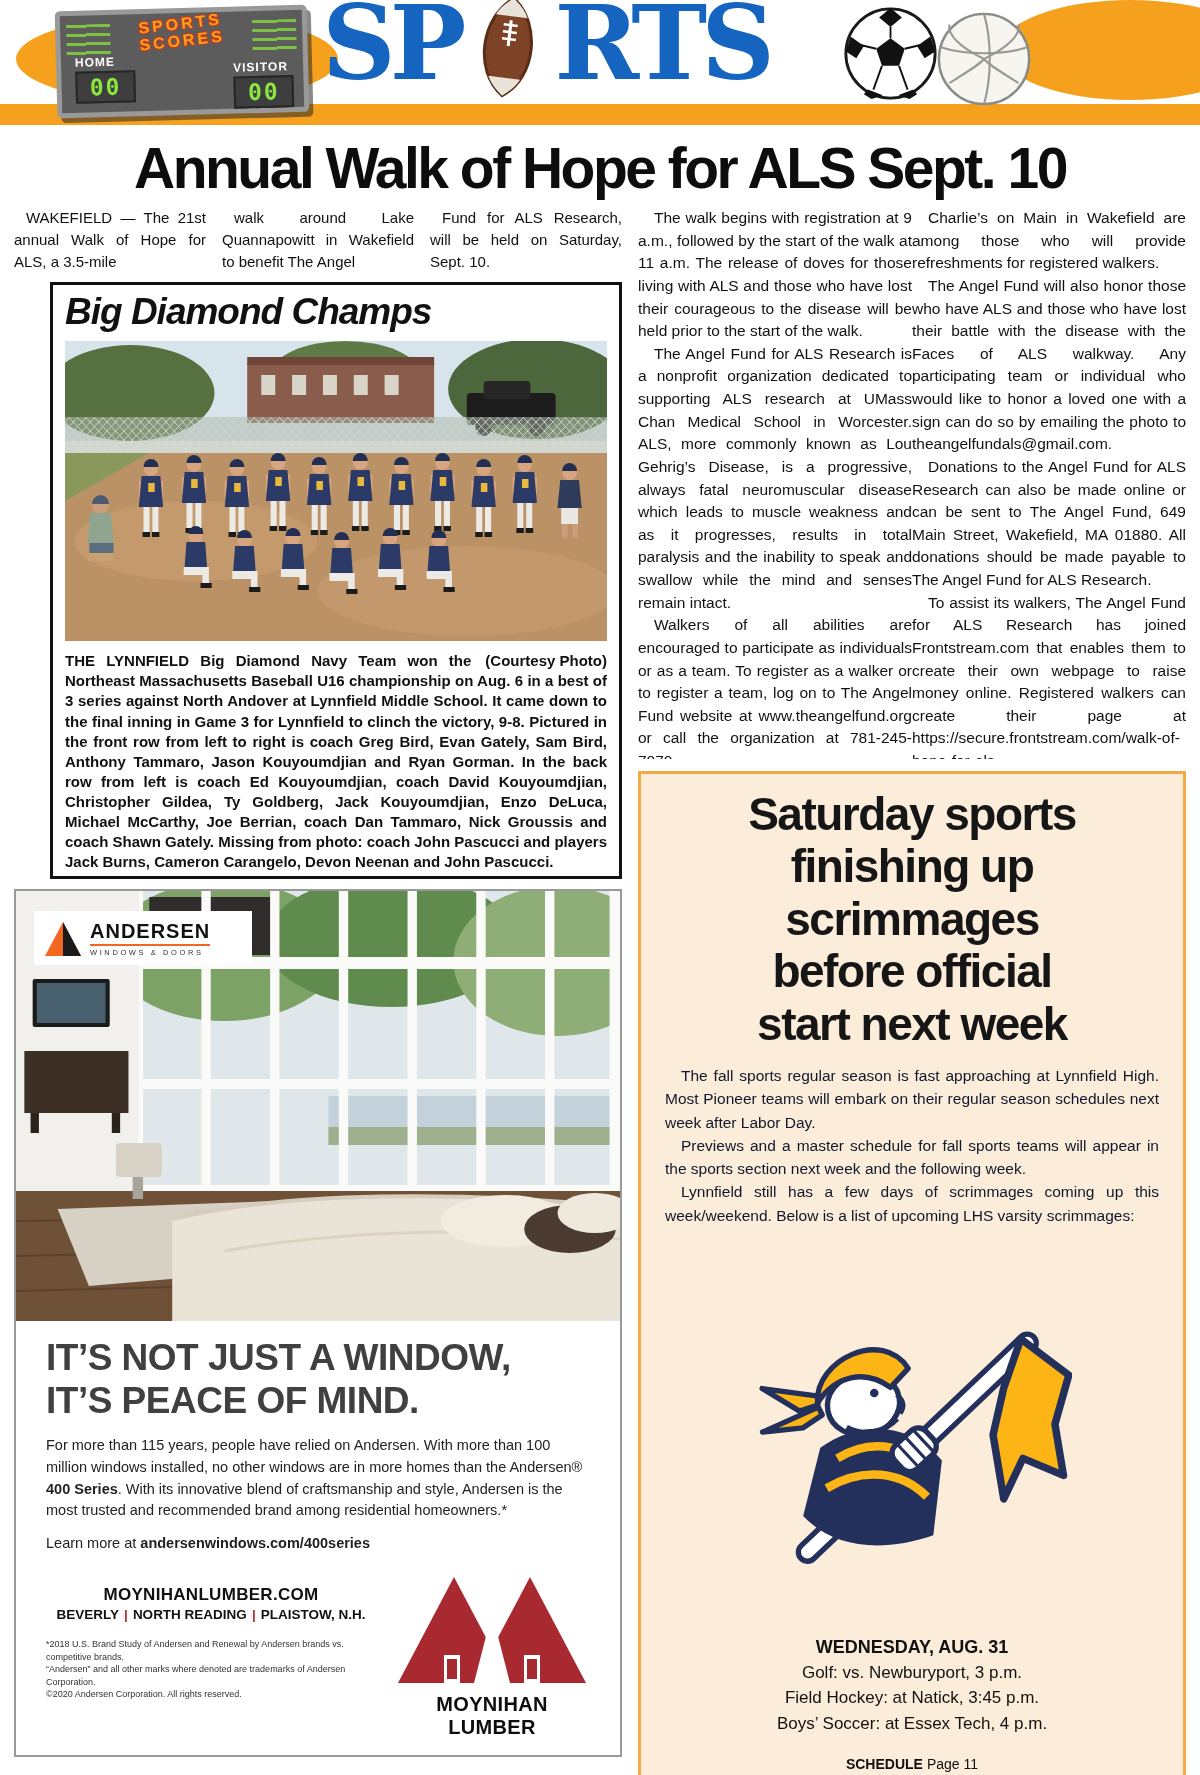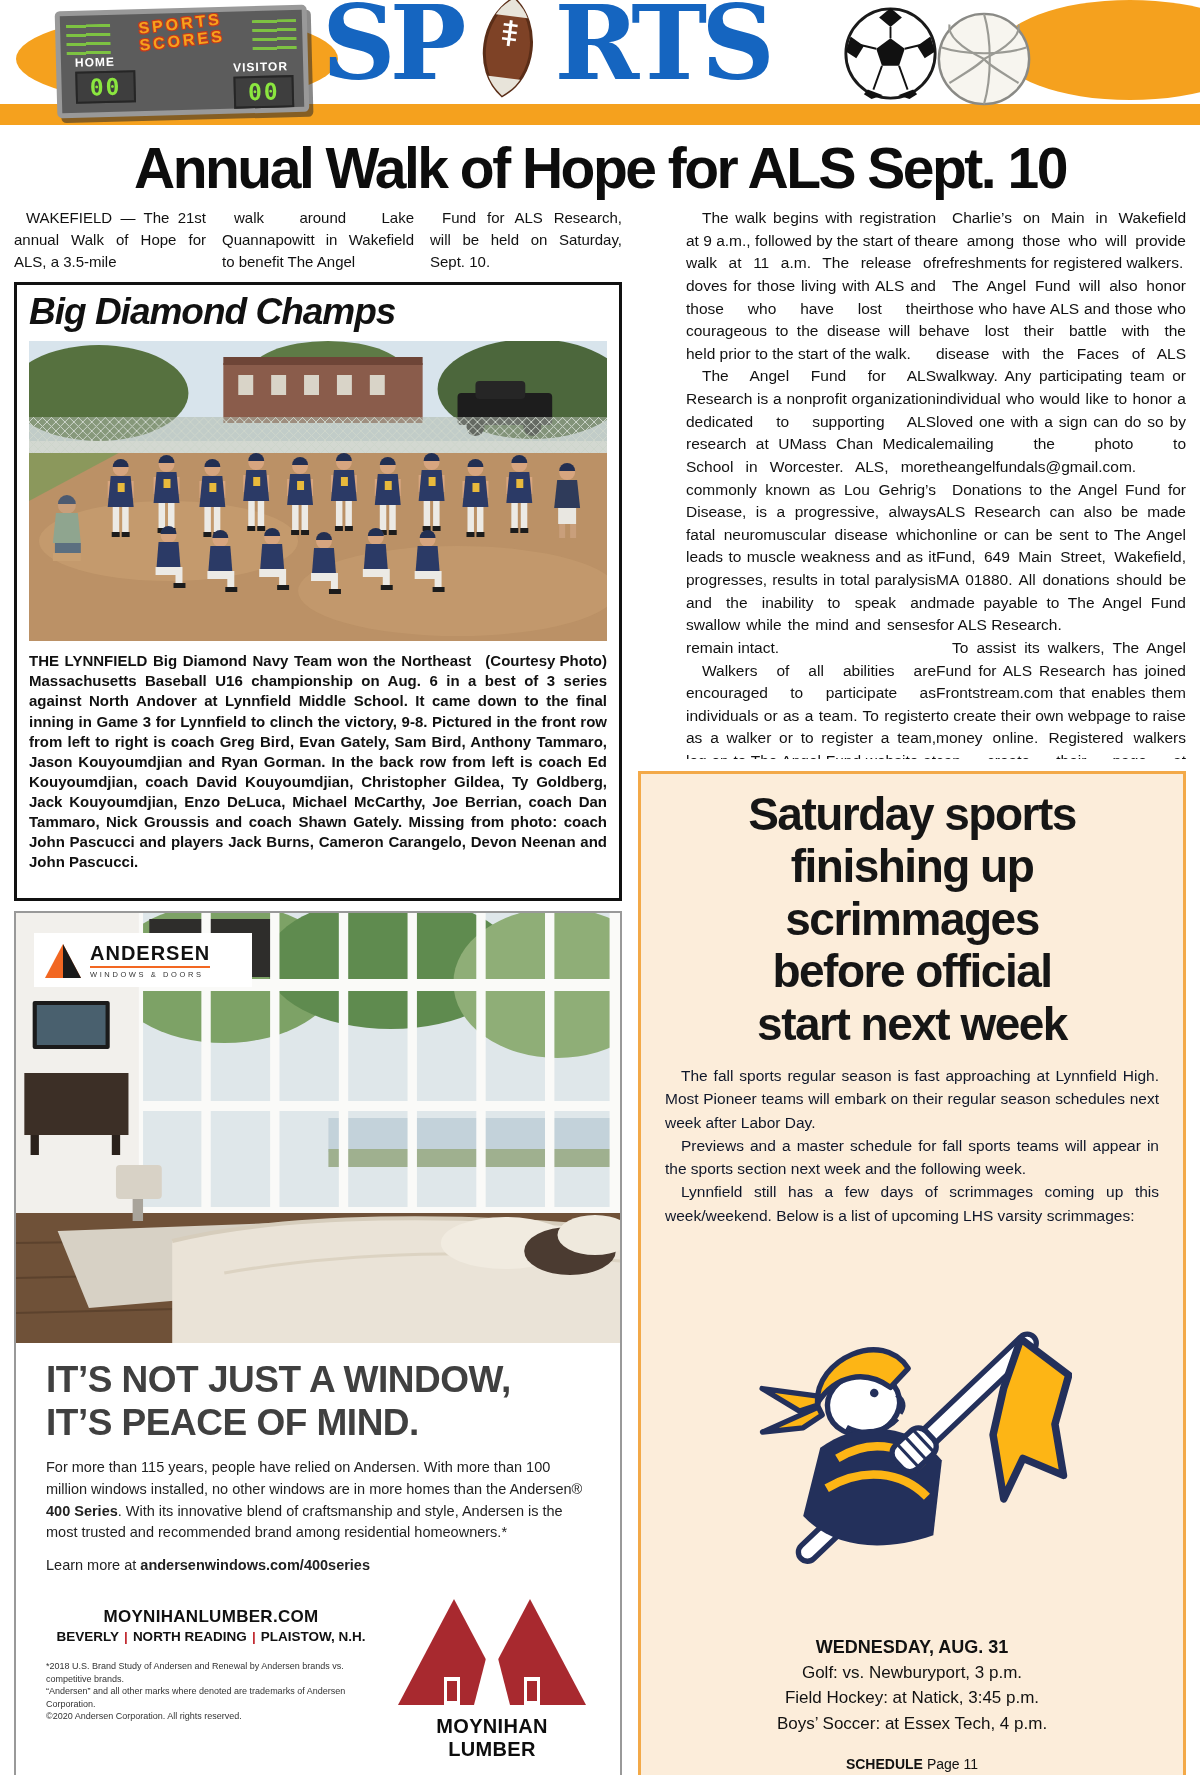--- a/index.html
+++ b/index.html
@@ -36,26 +36,26 @@
   
   .main-headline{margin:12px 10px 4px;text-align:center;font-weight:bold;font-size:57px;
       letter-spacing:-2.5px;line-height:1;color:#0d0d0d;}
 
   
   .content-row{display:flex;gap:16px;padding:0 14px;margin-top:10px;}
   .left-col{width:608px;flex:none;}
   .right-col{width:548px;flex:none;}
   .intro-cols{display:flex;gap:16px;margin:0 0 10px;}
   .intro-cols p{flex:1;margin:0;font-size:15px;line-height:1.45;text-align:justify;text-indent:12px;}
-  .article-cols{display:flex;height:552px;overflow:hidden;margin-left:48px;}
+  .article-cols{display:flex;height:552px;overflow:hidden;}
   .article-cols .col{flex:1;font-size:15.5px;line-height:1.46;text-align:justify;}
   .article-cols p{margin:0;text-indent:16px;}
 
   
-  .big-diamond{border:3px solid #111;padding:4px 12px 26px;}
+  .big-diamond{border:3px solid #111;padding:4px 12px 4px;margin-left:36px;}
   .bd-headline{margin:2px 0 8px;font-size:37px;font-weight:bold;font-style:italic;letter-spacing:-1px;}
   .bd-photo{width:100%;height:300px;display:block;}
   .bd-caption{margin:10px 0 0;font-size:15px;font-weight:bold;line-height:1.34;text-align:justify;}
   .bd-credit{float:right;padding-left:14px;}
 
   
   .andersen{border:2px solid #999;margin-top:10px;position:relative;}
   .ad-photo{width:100%;height:430px;display:block;}
   .andersen-logo{position:absolute;left:18px;top:20px;width:198px;background:#fff;
       padding:10px 10px 8px;display:flex;gap:8px;align-items:center;}

